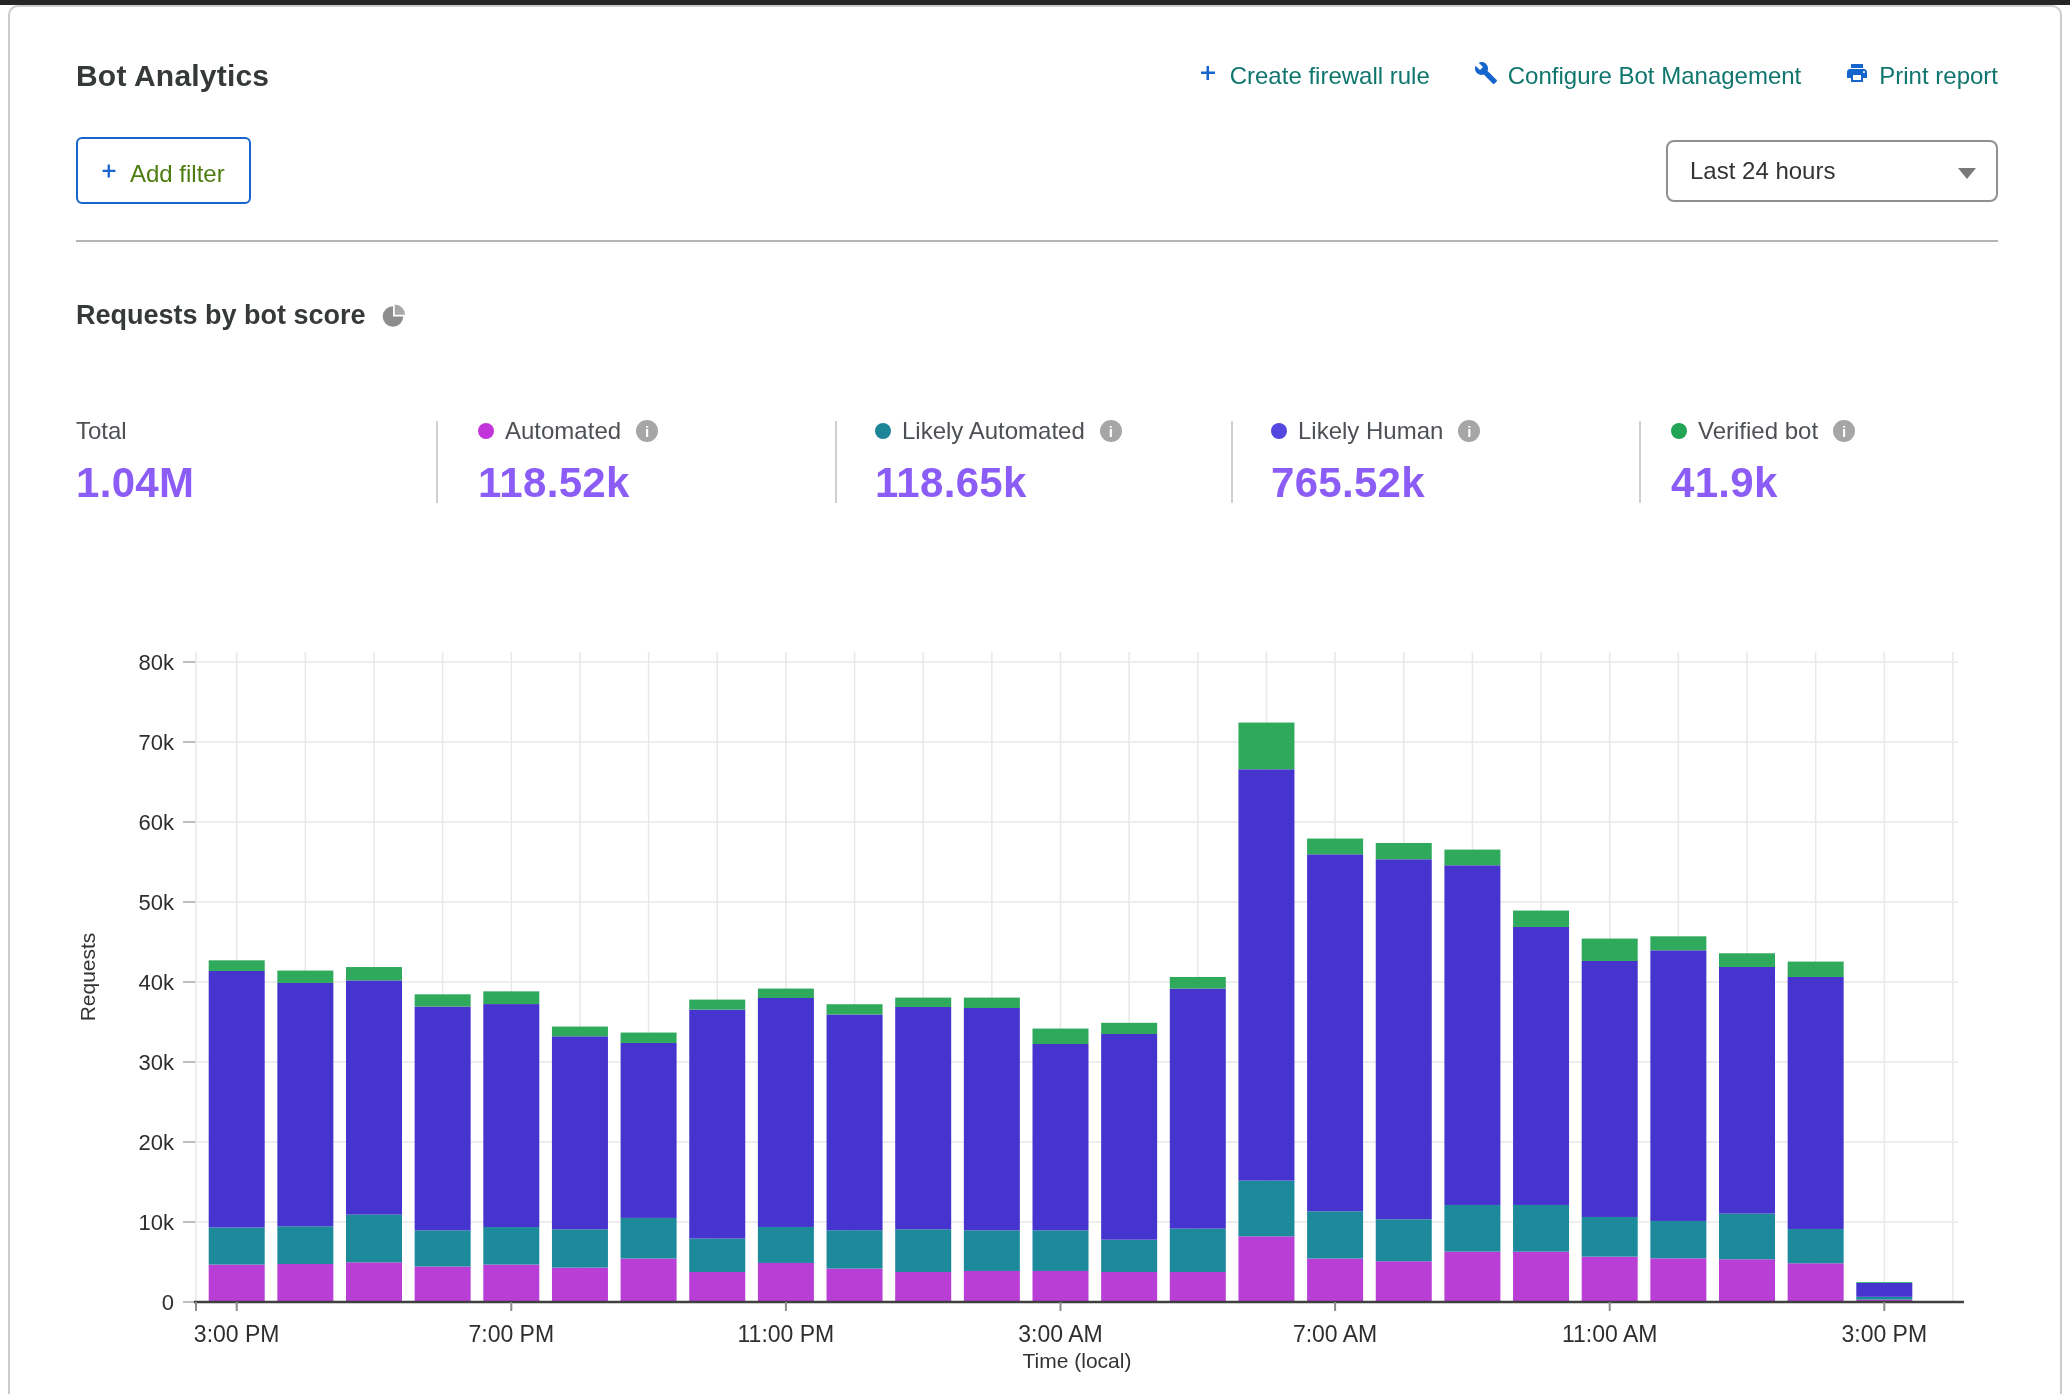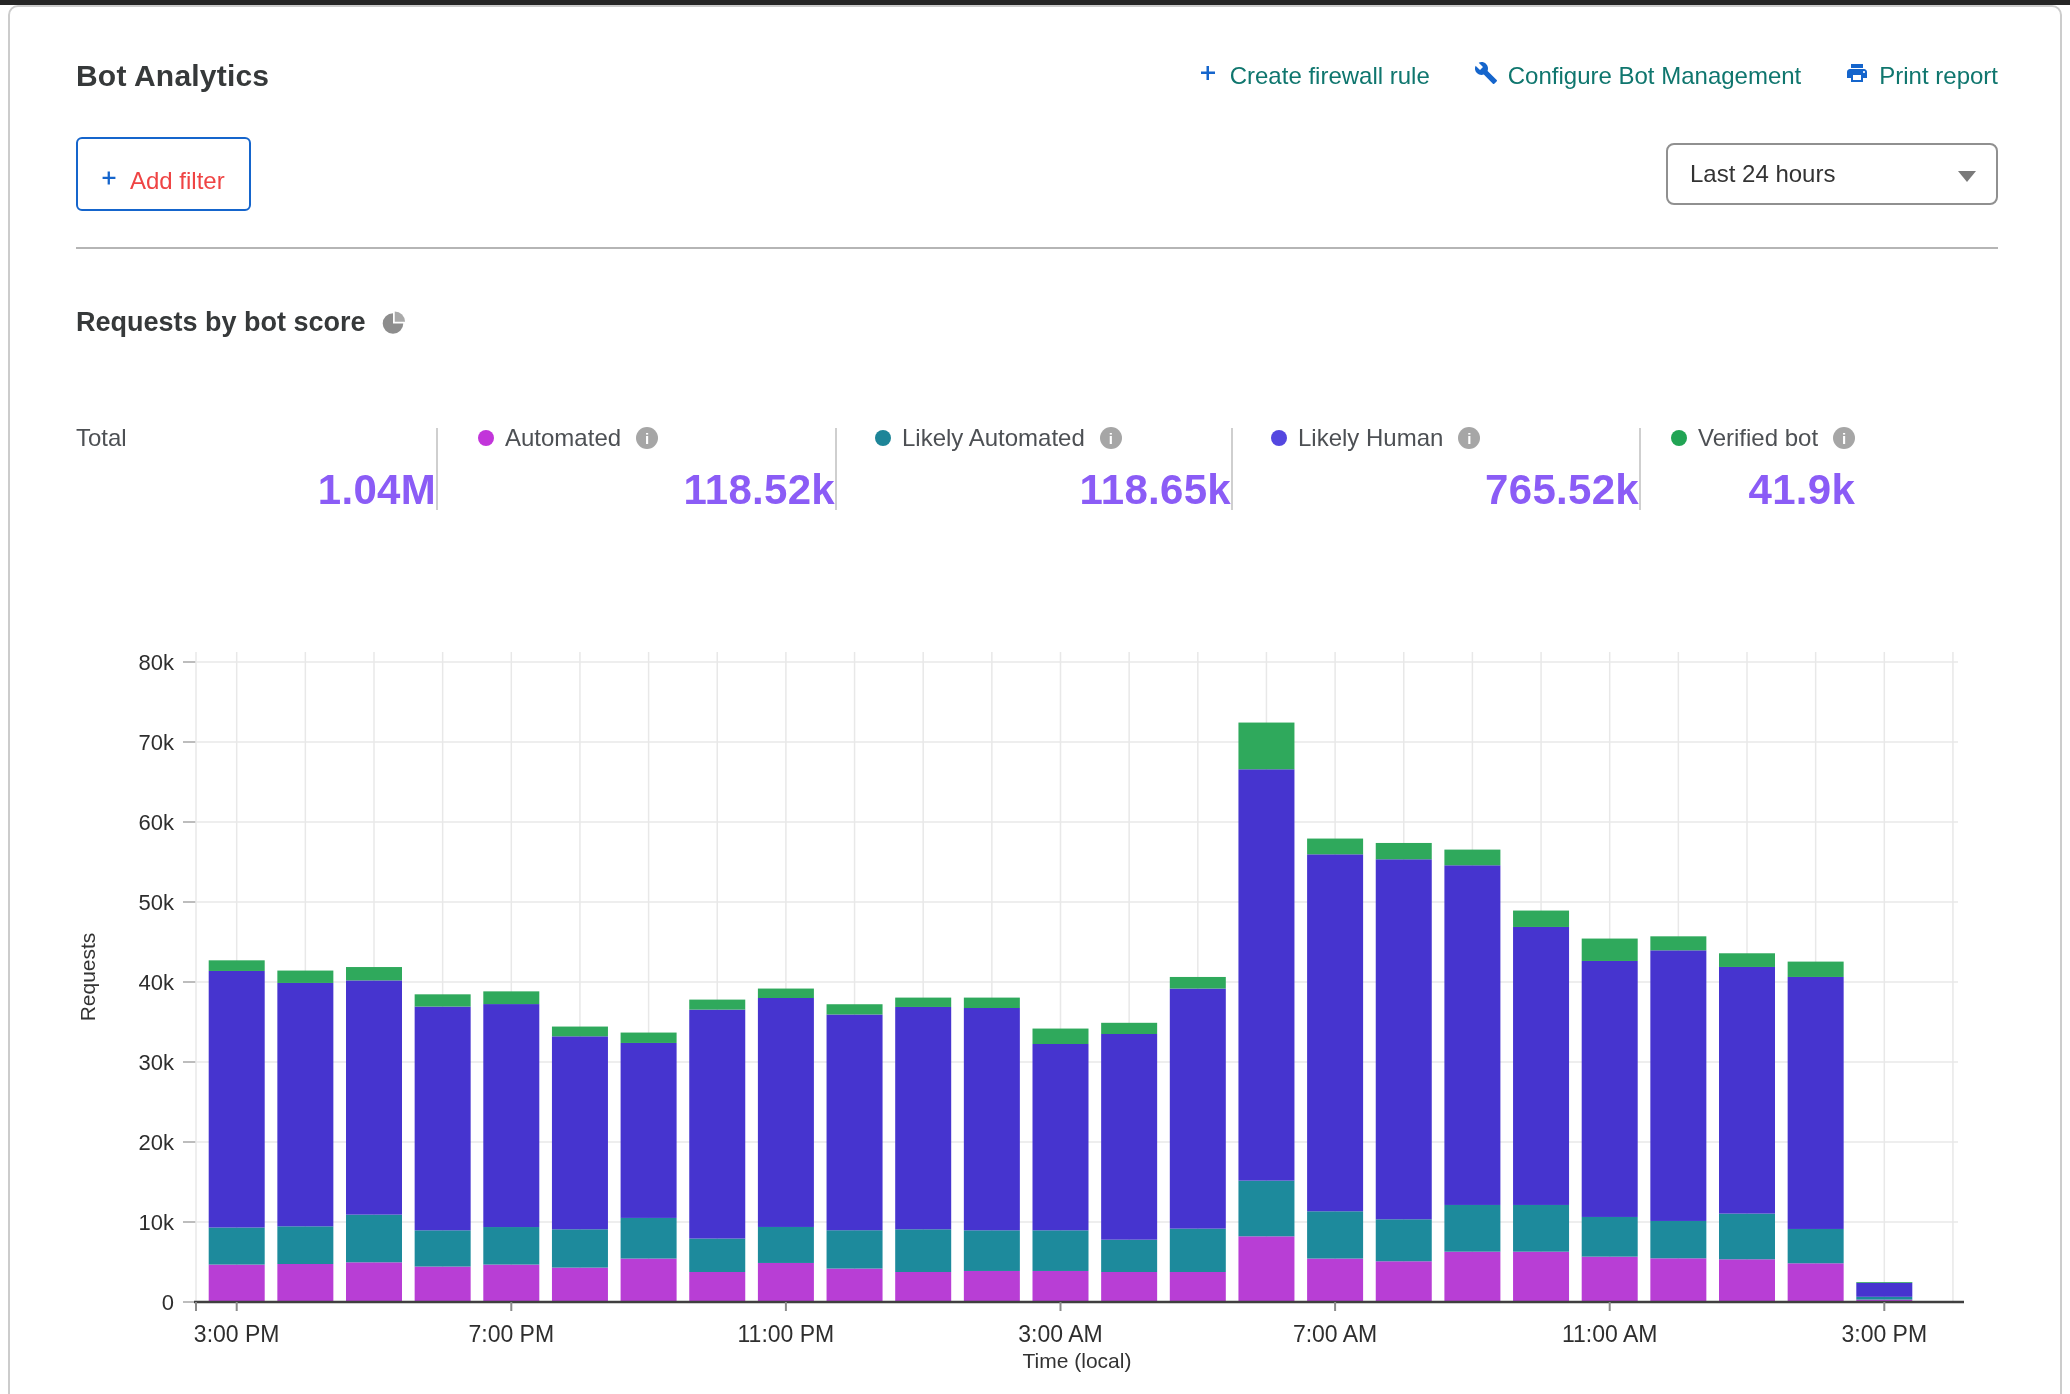--- a/index.html
+++ b/index.html
@@ -11,37 +11,37 @@
   
   .card-header { padding: 52px 62px 0 66px; }
   .header-row1 { display: flex; justify-content: space-between; align-items: center; }
   .page-title { font-size: 30px; font-weight: bold; color: #36393a; letter-spacing: 0.2px; }
   .actions { display: flex; align-items: center; gap: 44px; }
   .action-link { display: flex; align-items: center; gap: 10px; color: #0f766e;
                  font-size: 24px; cursor: pointer; text-decoration: none; }
   .action-link svg { width: 24px; height: 24px; fill: #1565cc; }
   .header-row2 { display: flex; justify-content: space-between; align-items: center; margin-top: 44px; }
   .add-filter-btn { display: inline-flex; align-items: center; gap: 10px; border: 2px solid #1565cc;
-                    border-radius: 6px; background: #fff; color: #ef4444; font-size: 24px;
-                    padding: 28px 24px 14px 20px; cursor: pointer; font-family: inherit; }
+                    border-radius: 6px; background: #fff; color: #4d7c0f; font-size: 24px;
+                    padding: 21px 24px 14px 20px; cursor: pointer; font-family: inherit; }
   .add-filter-btn svg { width: 22px; height: 22px; fill: #1565cc; }
   .time-select { position: relative; width: 332px; height: 62px; border: 2px solid #909090;
                  border-radius: 8px; display: flex; align-items: center; padding: 0 22px;
                  font-size: 24px; color: #333; cursor: pointer; background: #fff; }
   .caret { position: absolute; right: 20px; top: 26px; width: 0; height: 0;
            border-left: 9px solid transparent; border-right: 9px solid transparent;
            border-top: 11px solid #7a7a7a; }
   .header-divider { margin-top: 36px; border-bottom: 2px solid #b5b5b5; }
   
   .section-title-row { display: flex; align-items: center; gap: 14px; margin: 58px 0 16px 66px; }
   .section-title { font-size: 27px; font-weight: bold; color: #36393a; }
   .pie-icon svg { width: 26px; height: 26px; display: block; }
   
   .stats-row { display: flex; margin: 86px 0 0 66px; }
-  .stat { display: flex; flex-direction: column; text-align: right; }
+  .stat { display: flex; flex-direction: column; }
   .stat .stat-label-row { display: flex; align-items: center; gap: 11px; font-size: 24px; color: #4d5054; }
   .stat .stat-value { margin-top: 14px; font-size: 42px; font-weight: bold; color: #8b5cf6; letter-spacing: 0.3px; }
   .stat-dot { width: 16px; height: 16px; border-radius: 50%; display: inline-block; }
   .info-icon { width: 22px; height: 22px; border-radius: 50%; background: #a6a6a6; color: #fff;
                font-size: 15px; font-weight: bold; display: inline-flex; align-items: center;
                justify-content: center; margin-left: 4px; cursor: pointer; }
   .stat-sep { border-left: 2px solid #cfcfcf; margin: 4px 0; }
   .w1 { width: 360px; } .w2 { width: 397px; padding-left: 40px; }
   .w3 { width: 394px; padding-left: 38px; } .w4 { width: 406px; padding-left: 38px; }
   .w5 { padding-left: 30px; }

